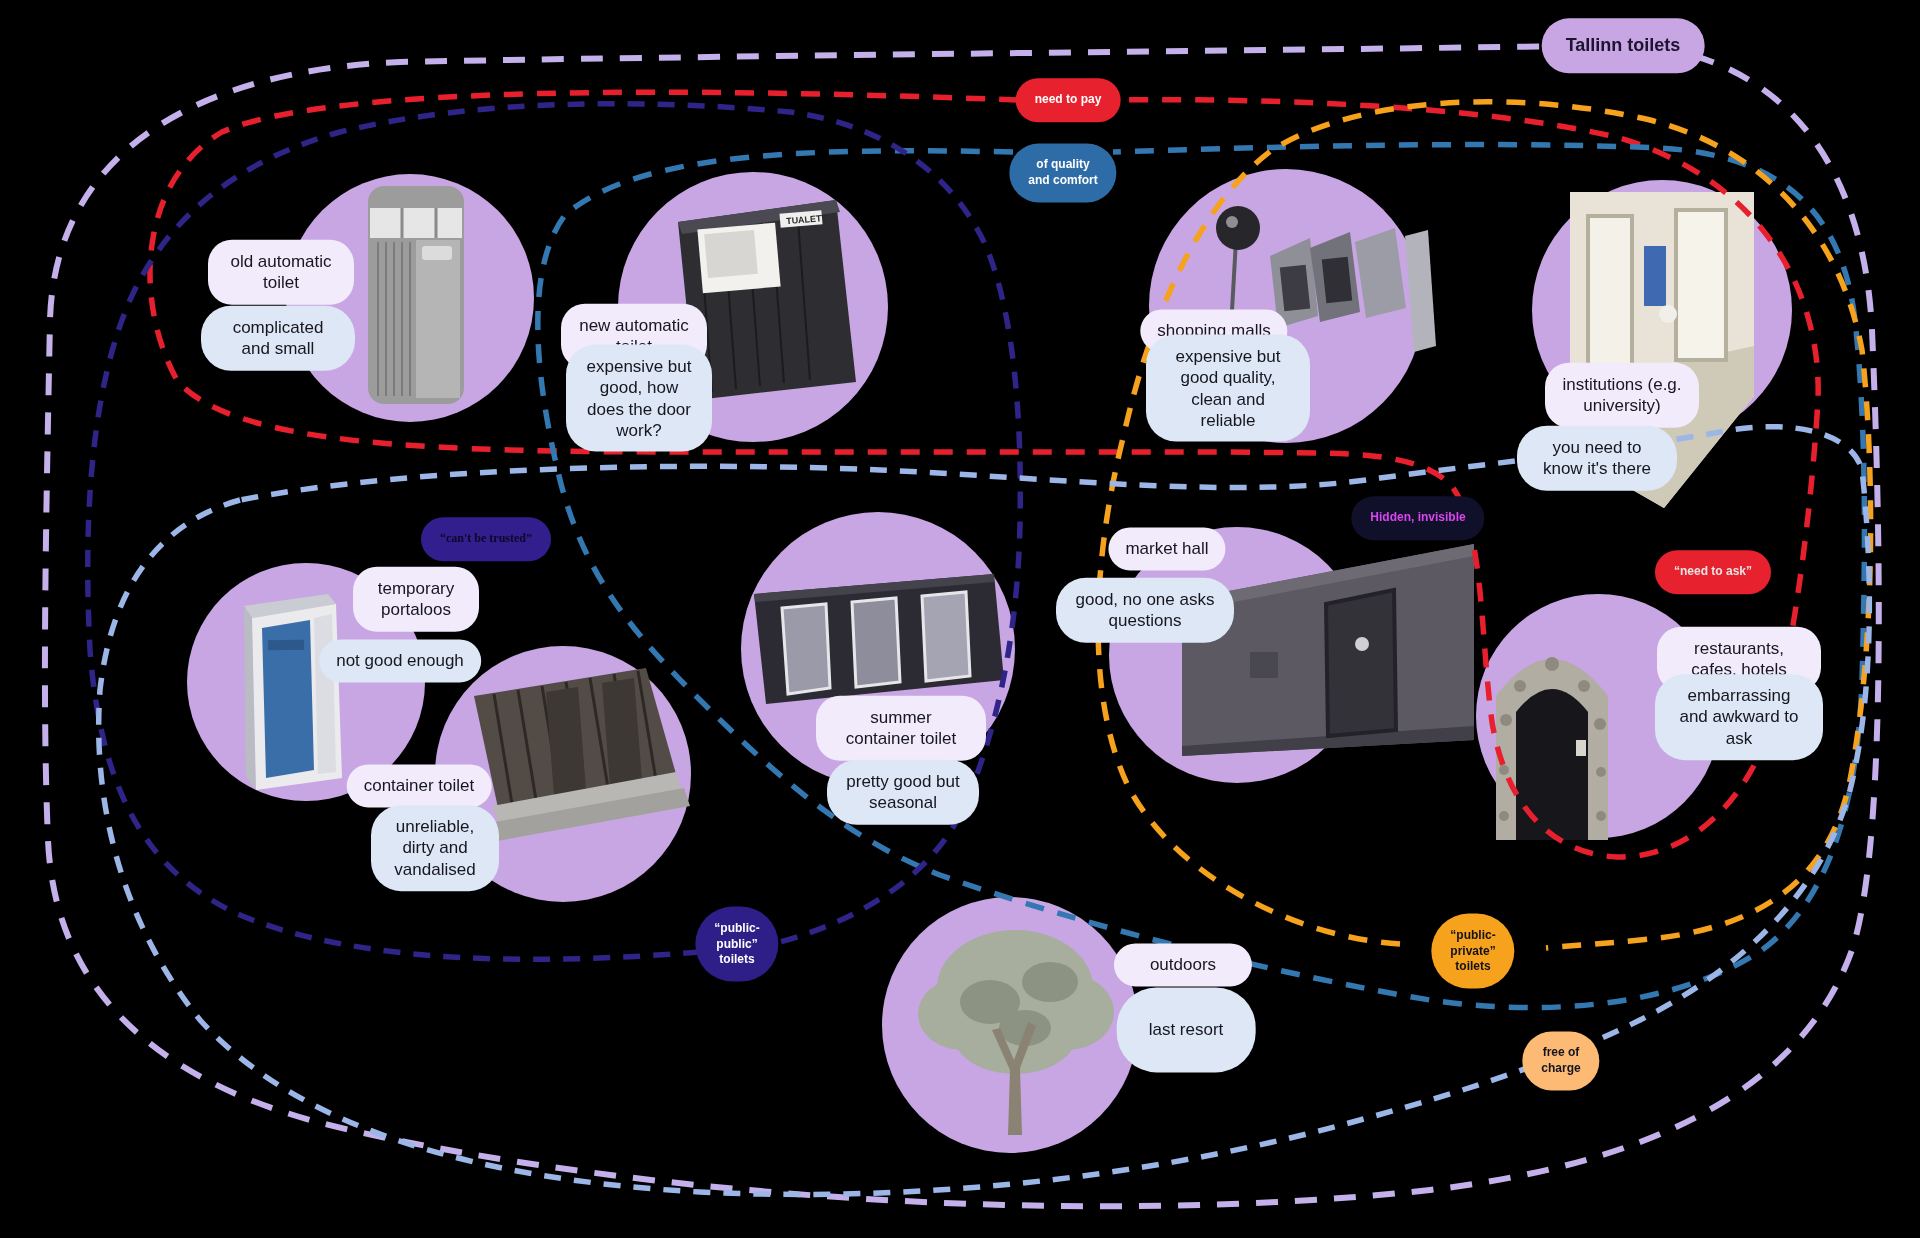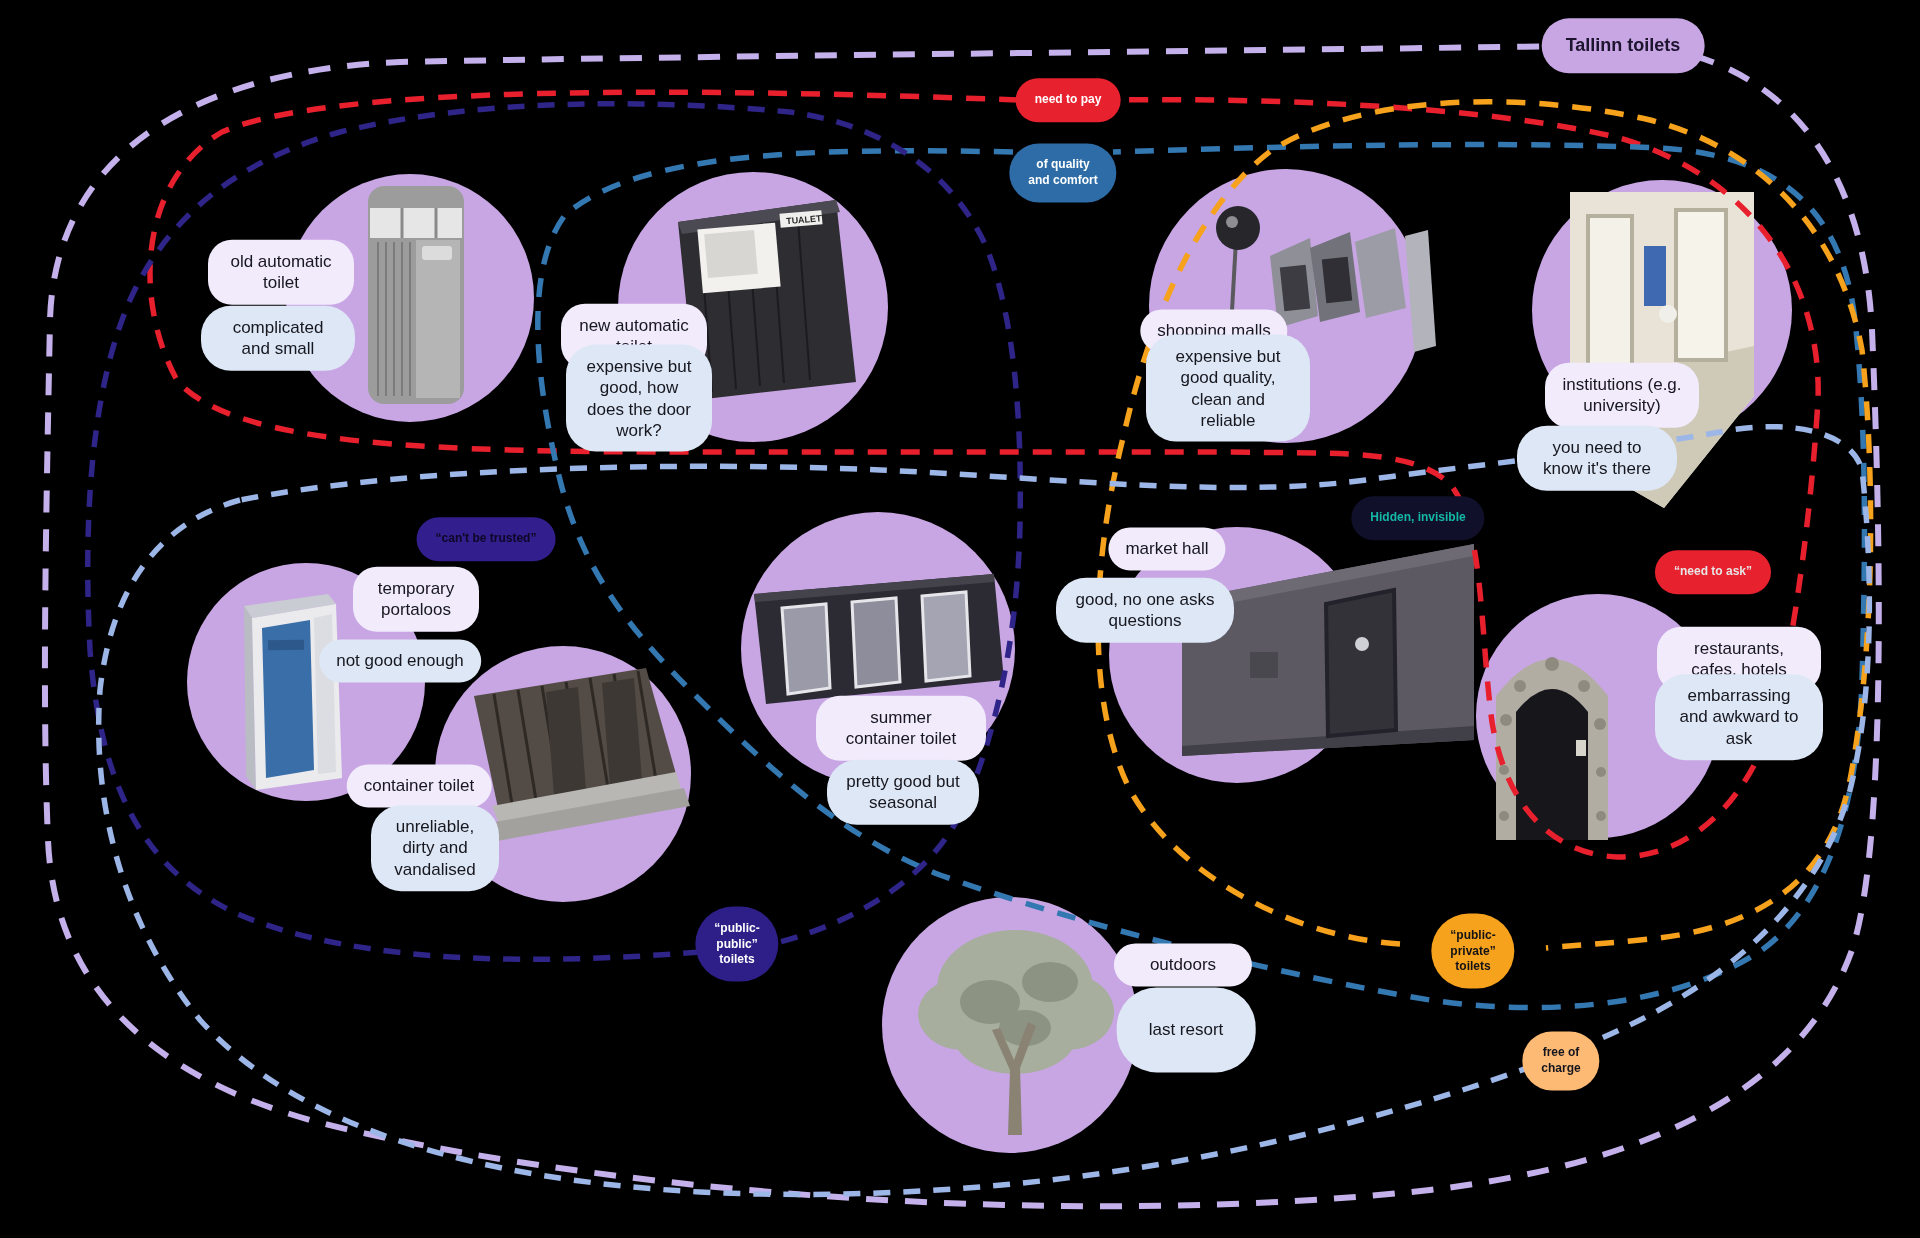--- a/index.html
+++ b/index.html
@@ -21,24 +21,24 @@
   .label{background:#f1ebfc;}
   .comment{background:#dde7f5;border-radius:30px;}
   .cat{
     font-weight:bold;border-radius:40px;padding:14px 19px;font-size:12px;line-height:1.3;
   }
   .cat-purple{background:#c8a6e4;color:#1d1430;font-size:18px;border-radius:34px;padding:16px 24px;}
   .cat-red{background:#e8212e;color:#fff;}
   .cat-red-dark{background:#e8212e;color:#e5e5e5;}
   .cat-blue{background:#2d6ca6;color:#fff;}
   .cat-indigo{background:#2d1f87;color:#fff;}
-  .cat-indigo-dark{background:#321e8c;color:#0e0725;}
+  .cat-indigo-dark{background:#321e8c;color:#0e0725;font-family:Liberation Serif, serif;}
   .cat-orange{background:#f6a21c;color:#131217;}
   .cat-periwinkle{background:#fdba74;color:#15151e;}
-  .cat-hidden{background:#10102a;color:#14b8a6;}
+  .cat-hidden{background:#10102a;color:#d946ef;}
 </style>
 </head>
 <body>
 
 <div class="canvas">
 
   <div class="circle" style="left:286px;top:174px;width:248px;height:248px;"></div>
   <div class="circle" style="left:618px;top:172px;width:270px;height:270px;"></div>
   <div class="circle" style="left:1149px;top:169px;width:274px;height:274px;"></div>
   <div class="circle" style="left:1532px;top:180px;width:260px;height:260px;"></div>

